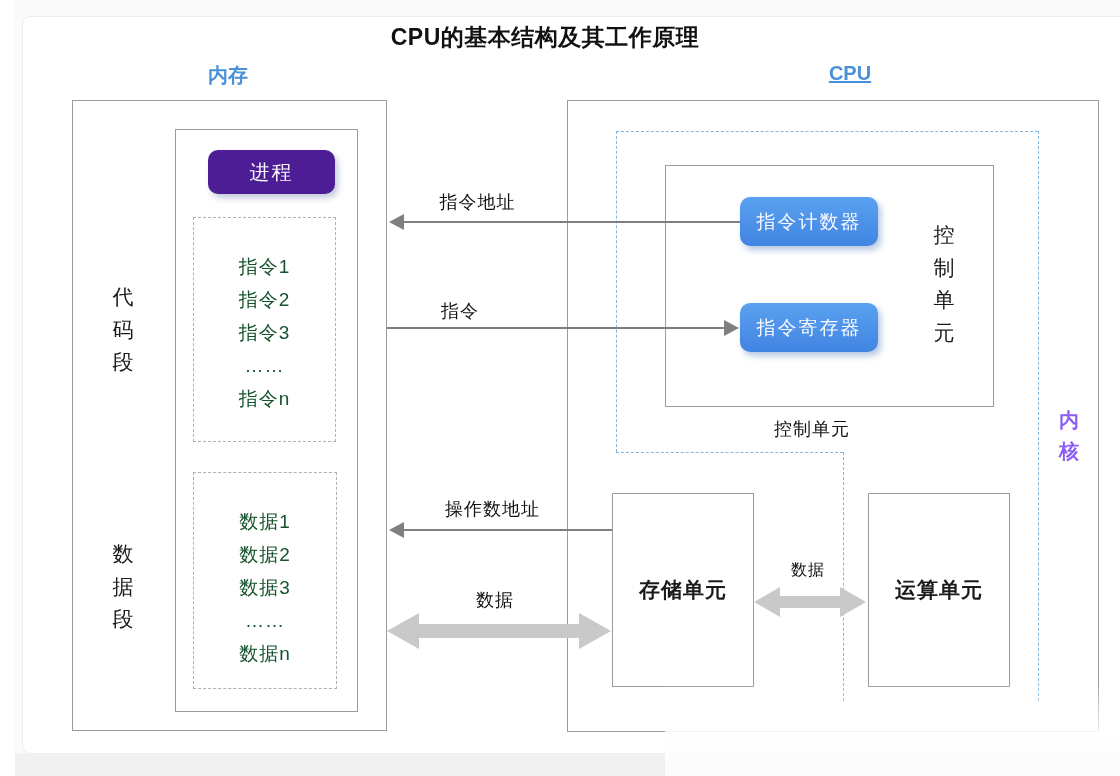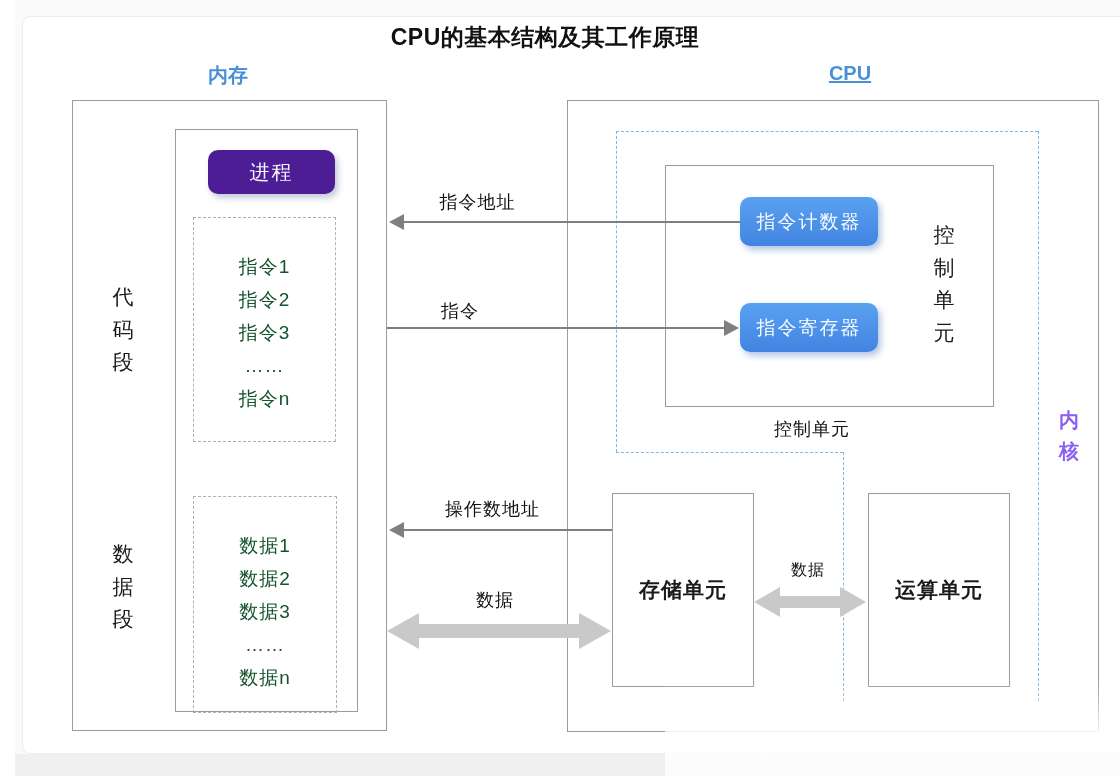--- a/index.html
+++ b/index.html
@@ -25,21 +25,21 @@
   #mem-inner { left:160px; top:129px; width:181px; height:581px; }
   #cpu-box   { left:552px; top:100px; width:530px; height:630px; }
   #ctrl-box  { left:650px; top:165px; width:327px; height:240px; background:#fff; }
   #storage-box { left:597px; top:493px; width:140px; height:192px; background:#fff; }
   #alu-box     { left:853px; top:493px; width:140px; height:192px; background:#fff; }
   .unit-label { width:100%; height:100%; display:flex; align-items:center; justify-content:center;
                 font-size:21px; font-weight:600; color:#1a1a1a; letter-spacing:1px; }
 
   .dash-box { position:absolute; border:1px dashed #b0b0b0; }
   #code-dash { left:178px; top:217px; width:141px; height:223px; }
-  #data-dash { left:178px; top:496px; width:142px; height:215px; }
+  #data-dash { left:178px; top:472px; width:142px; height:215px; }
   .seg-items { position:absolute; left:0; right:0; top:32px; text-align:center;
                font-size:19px; line-height:33px; color:#14532d; letter-spacing:1px; }
 
   .vtext { position:absolute; width:24px; word-break:break-all; text-align:center; }
   #code-seg-label, #data-seg-label, #ctrl-unit-label
        { font-size:21px; line-height:32.5px; color:#1a1a1a; font-weight:400; }
   #code-seg-label { left:96px; top:281px; }
   #data-seg-label { left:96px; top:538px; }
   #ctrl-unit-label{ left:917px; top:219px; }
   #kernel-label   { left:1042px; top:405px; font-size:20px; line-height:31px;

